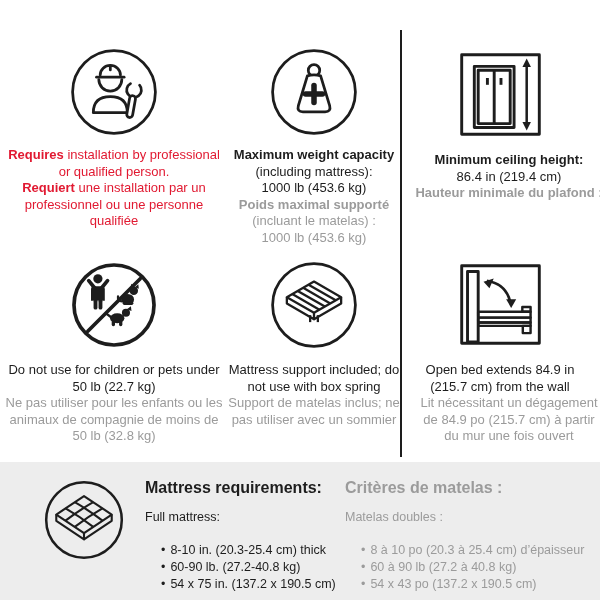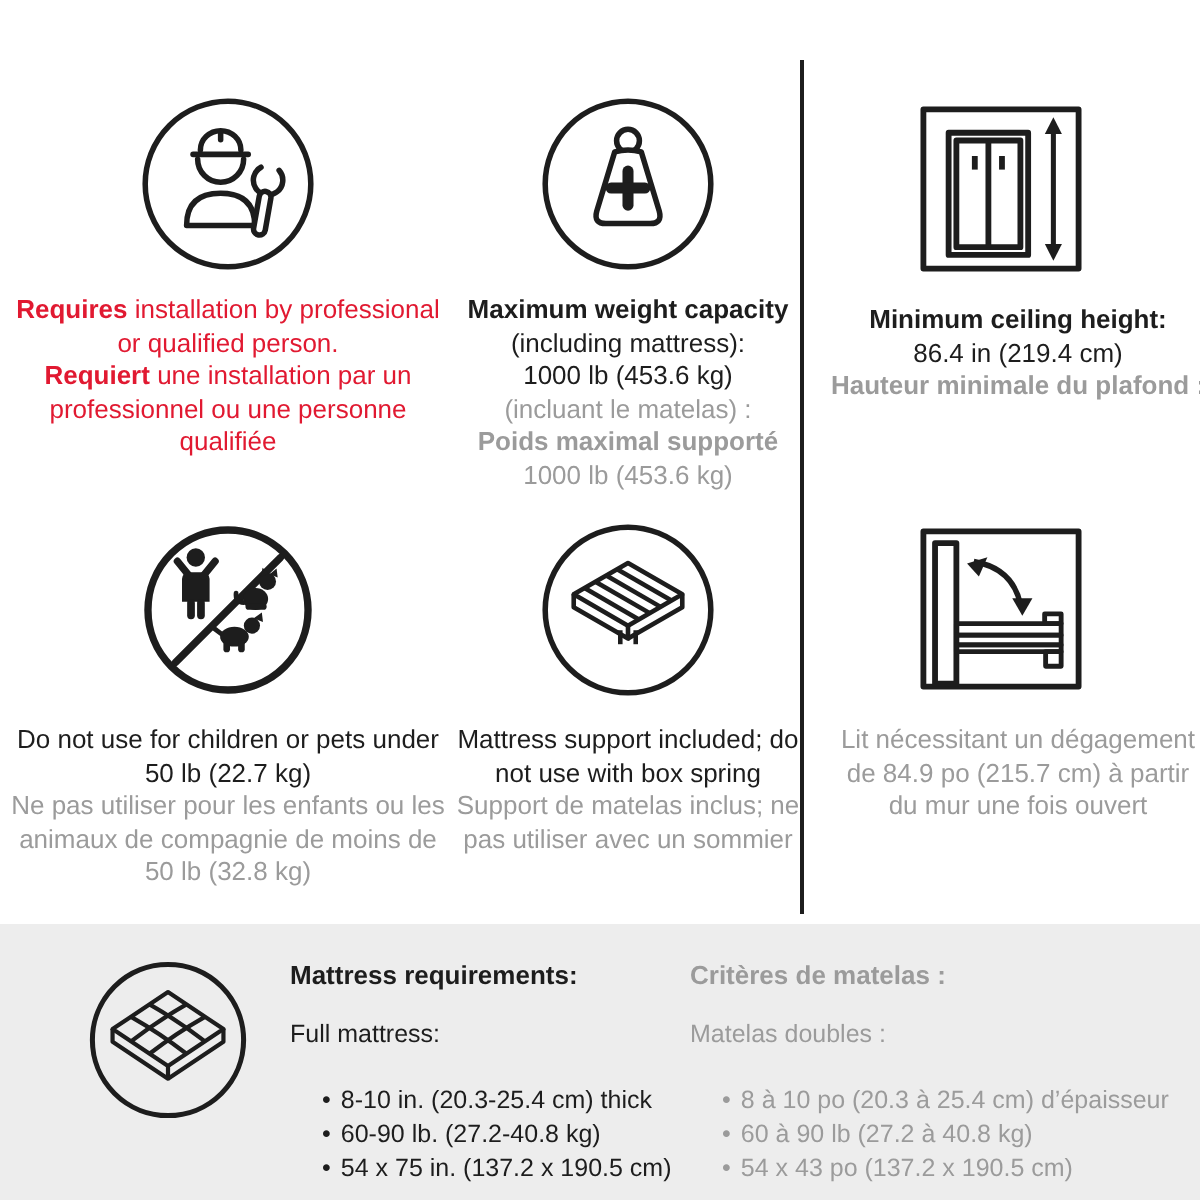--- a/index.html
+++ b/index.html
@@ -53,21 +53,21 @@
 
   
   .band{
     position:absolute;left:0;top:462px;width:600px;height:138px;
     background:var(--band);
   }
   .band-icon{position:absolute;left:42px;top:16px;width:84px;height:84px;}
   .band-col{position:absolute;top:17px;font-size:12.5px;line-height:17px;}
   .band-en{left:145px;width:200px;}
   .band-fr{left:345px;width:250px;}
-  .band-title{font-weight:700;font-size:13px;margin:0 0 13px 0;white-space:nowrap;}
+  .band-title{font-weight:700;font-size:16px;margin:0 0 13px 0;white-space:nowrap;}
   .band-sub{margin:0 0 1px 0;white-space:nowrap;}
   .band ul{list-style:none;margin:16px;padding:0;}
   .band li{white-space:nowrap;}
   .band li::before{content:"\2022";margin-right:5px;}
 </style>
 </head>
 <body>
 
 <div class="sheet">
 
@@ -102,22 +102,22 @@
             <circle cx="50" cy="26.5" r="6.2"></circle>
             <path d="M42.8 32.5 L33 64.8 q-1.8 6.7 5 6.7 h24 q6.8 0 5 -6.7 L57.2 32.5 q-7.2 -2 -14.4 0 z" fill="#fff"></path>
             <line x1="50" y1="43" x2="50" y2="61.5" stroke-width="6"></line>
             <line x1="40.8" y1="52.2" x2="59.2" y2="52.2" stroke-width="6"></line>
           </g>
         </svg>
       </div>
       <p class="t b w182">Maximum weight capacity</p>
       <p class="t w182">(including mattress):</p>
       <p class="t w182">1000 lb (453.6 kg)</p>
+      <p class="t b fr w182">Poids maximal supporté</p>
       <p class="t fr w182">(incluant le matelas) :</p>
-      <p class="t b fr w182">Poids maximal supporté</p>
       <p class="t fr w182">1000 lb (453.6 kg)</p>
     </div>
 
     <div class="cell row1">
       <div class="icon-wrap">
         <svg class="ic-square" viewBox="0 0 100 100">
           <g fill="none" stroke="currentColor" stroke-width="3" stroke-linejoin="round">
             <rect x="10" y="9" width="80" height="82"></rect>
             <rect x="23" y="21" width="41" height="63"></rect>
             <rect x="27" y="25" width="33" height="55"></rect>
@@ -205,20 +205,21 @@
               <rect x="27" y="63.5" width="54" height="5"></rect>
               <rect x="27" y="68.5" width="54" height="3.5"></rect>
               <rect x="73" y="72" width="8" height="7.5"></rect>
             </g>
             <path d="M36 25.5 Q56 29 60 47.5" stroke-width="2.8"></path>
             <path d="M32.5 26.5 l10.5 -3.2 l-4.4 10 z" fill="currentColor" stroke="none"></path>
             <path d="M61 53.5 l-5.2 -9 h10.4 z" fill="currentColor" stroke="none"></path>
           </g>
         </svg>
       </div>
+      <p class="t w180">Open bed extends 84.9 in (215.7 cm) from the wall</p>
       <p class="t fr w210">Lit nécessitant un dégagement de 84.9 po (215.7 cm) à partir du mur une fois ouvert</p>
     </div>
 
   </div>
 
   <div class="divider"></div>
 
   <div class="band">
     <div class="band-icon">
       <svg viewBox="0 0 100 100" width="84" height="84">

